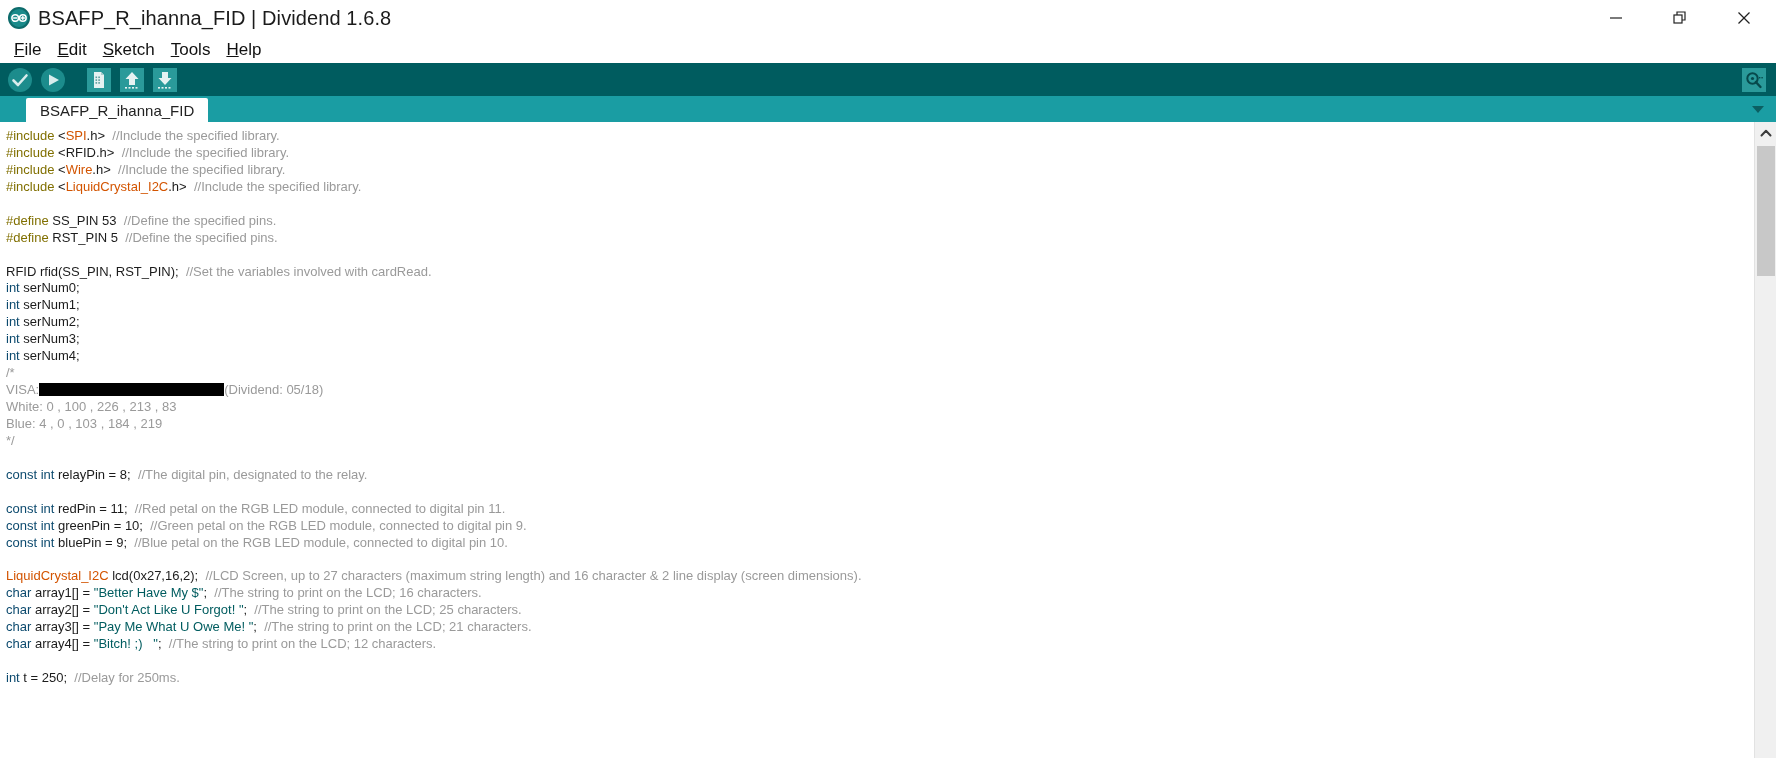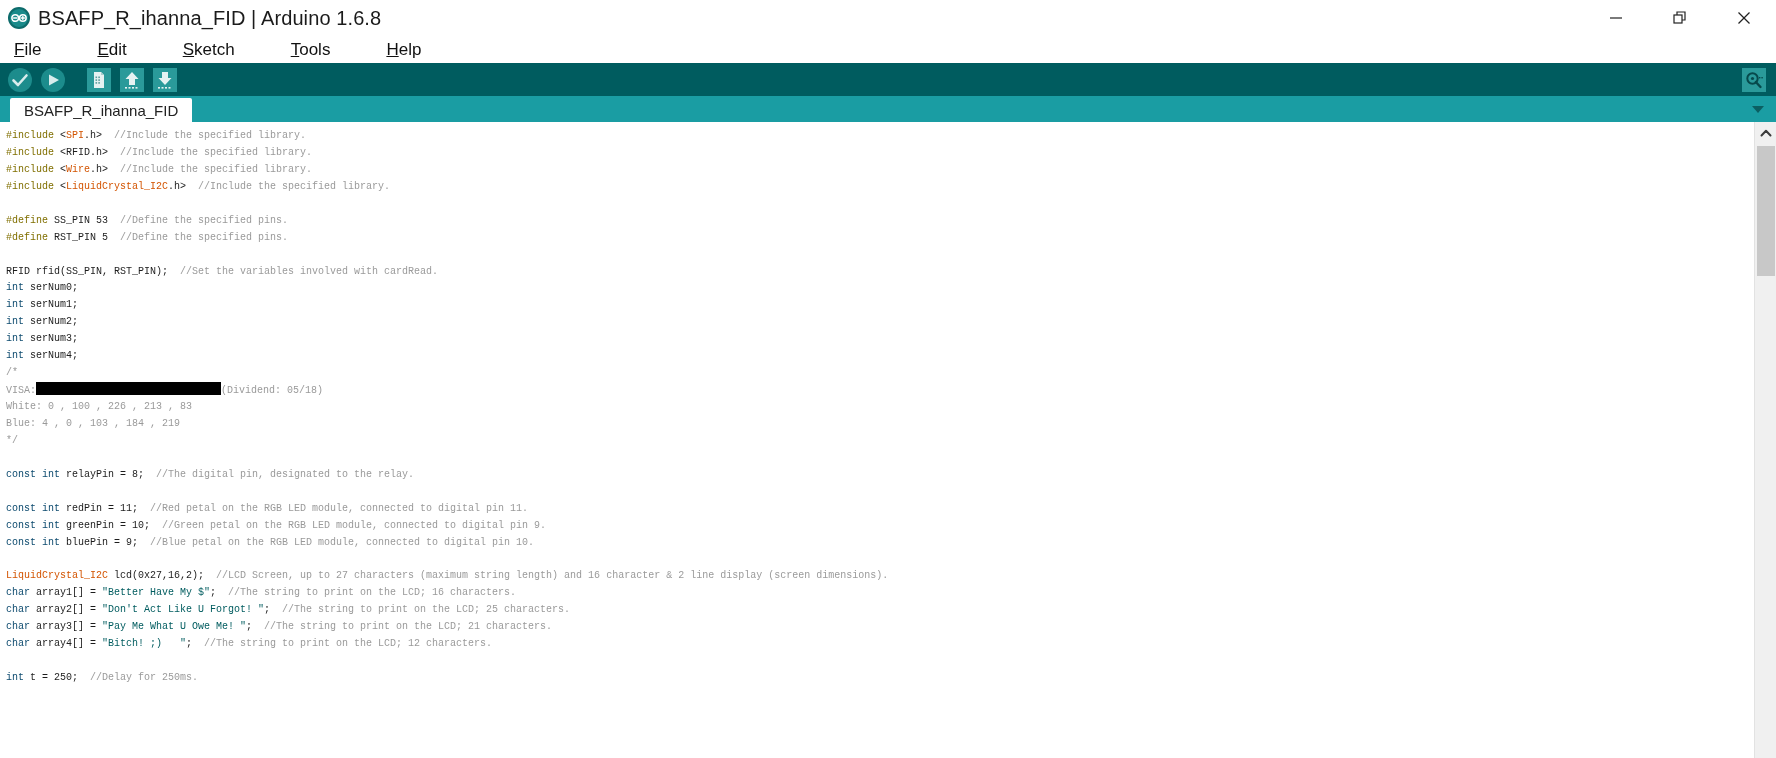--- a/index.html
+++ b/index.html
@@ -45,21 +45,20 @@
   }
   .win-btn svg { display: block; }
 
   
   .menubar {
     height: 27px;
     background: #ffffff;
     display: flex;
     align-items: center;
     padding-left: 6px;
-    gap: 40px;
   }
   .menu-item {
     font-size: 17px;
     color: #111;
     padding: 2px 8px;
     white-space: nowrap;
     font-family: "Liberation Sans", sans-serif;
   }
   .menu-item .u { text-decoration: underline; }
 
@@ -87,21 +86,21 @@
 
   
   .tabbar {
     height: 26px;
     background: #1a9da3;
     display: flex;
     align-items: flex-end;
     position: relative;
   }
   .tab {
-    margin-left: 10px;
+    margin-left: 26px;
     height: 24px;
     background: #ffffff;
     color: #222;
     font-size: 15px;
     padding: 0 14px;
     display: flex; align-items: center;
     border-radius: 2px 2px 0 0;
     white-space: nowrap;
     font-family: "Liberation Sans", sans-serif;
   }
@@ -118,22 +117,22 @@
     background: #ffffff;
     display: flex;
   }
   .code-area {
     flex: 1;
     padding: 6px 0 0 6px;
     overflow: hidden;
     background: #ffffff;
   }
   .code {
-    font-family: Liberation Mono, monospace;
-    font-size: 10px;
+    font-family: Liberation Sans, sans-serif;
+    font-size: 13px;
     line-height: 16.95px;
     white-space: pre;
     color: #1c1c1c;
     letter-spacing: 0px;
   }
   .code .ln { height: 16.95px; }
   .kw   { color: #0c4a6e; }   
   .pre  { color: #806f00; }   
   .lib  { color: #d35400; }   
   .cm   { color: #9a9a9a; }   
@@ -176,21 +175,21 @@
         <circle cx="4.2" cy="5" r="3.3"></circle>
         <circle cx="11.8" cy="5" r="3.3"></circle>
       </g>
       <g stroke="#ffffff" stroke-width="1.3" stroke-linecap="round">
         <line x1="2.6" y1="5" x2="5.8" y2="5"></line>
         <line x1="10.2" y1="5" x2="13.4" y2="5"></line>
         <line x1="11.8" y1="3.4" x2="11.8" y2="6.6"></line>
       </g>
     </svg>
   </span>
-  <span class="title-text">BSAFP_R_ihanna_FID | Arduino 1.6.8</span>
+  <span class="title-text">BSAFP_R_ihanna_FID | Dividend 1.6.8</span>
 
   <div class="win-controls">
     <div class="win-btn">
       <svg width="14" height="14" viewBox="0 0 14 14">
           <line x1="1" y1="7" x2="13" y2="7" stroke="#222" stroke-width="1.2"></line>
         </svg>
     </div>
     <div class="win-btn">
       <svg width="14" height="14" viewBox="0 0 14 14">
         <rect x="1" y="4" width="8" height="8" fill="none" stroke="#222" stroke-width="1.2"></rect>

